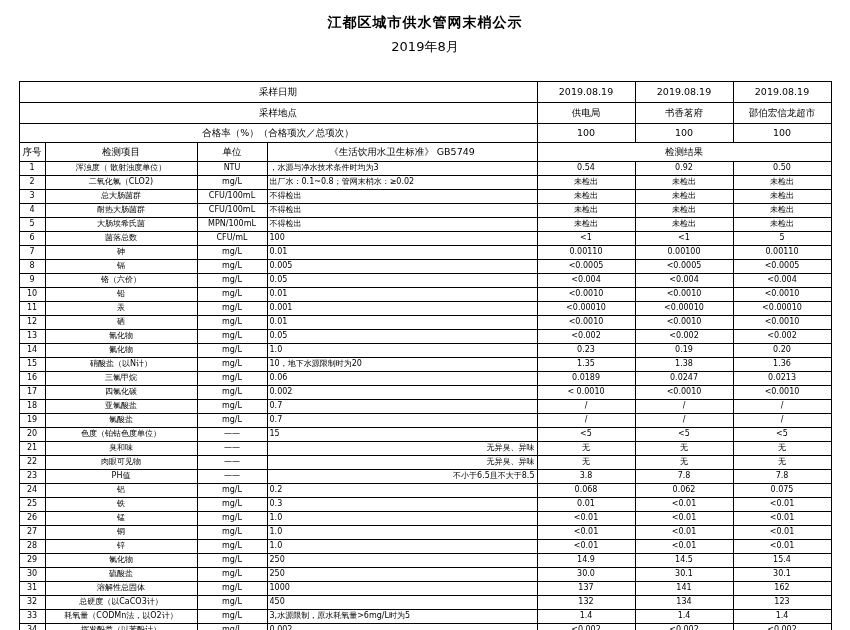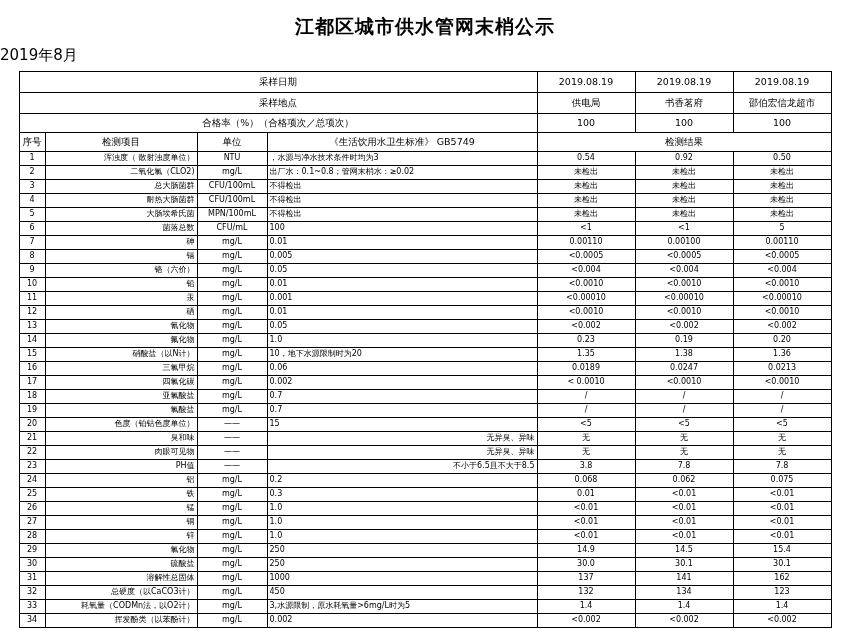--- a/index.html
+++ b/index.html
@@ -6,31 +6,31 @@
   body{
     width:850px;height:630px;
     background:#ffffff;
     font-family:"DejaVu Sans", sans-serif;
     color:#000;
     overflow:hidden;
   }
   .page{position:relative;width:850px;height:630px;}
   .title{
     text-align:center;
-    font-size:19px;
+    font-size:14px;
     font-weight:bold;
     letter-spacing:1px;
     margin-top:14px;
     font-family:Liberation Sans, sans-serif;
   }
   .subtitle{
-    text-align:left;
-    font-size:15px;
+    text-align:center;
+    font-size:13px;
     margin-top:6px;
-    margin-bottom:6px;
+    margin-bottom:25px;
   }
   table{
     border-collapse:collapse;
     width:812px;
     margin:0 auto;
     table-layout:fixed;
   }
   td{
     border:1px solid #000;
     font-size:8px;
@@ -39,21 +39,21 @@
     height:13px;
     text-align:center;
     vertical-align:middle;
     white-space:nowrap;
     overflow:hidden;
   }
   .hdr td{height:20px;font-size:9.5px;}
   .hdr2 td{height:18px;font-size:9.5px;}
   .lbl{font-size:9.5px;}
   .res-hdr{font-size:9.5px;}
-  .item{width:152px;text-align:right;padding-left:2px;}
+  .item{width:152px;text-align:center;padding-left:2px;}
   .std{width:270px;text-align:left;}
   .centerfill{text-align:right;}
 </style>
 </head>
 <body>
 
 <div class="page">
 
   <div class="title">江都区城市供水管网末梢公示</div>
   <div class="subtitle">2019年8月</div>

